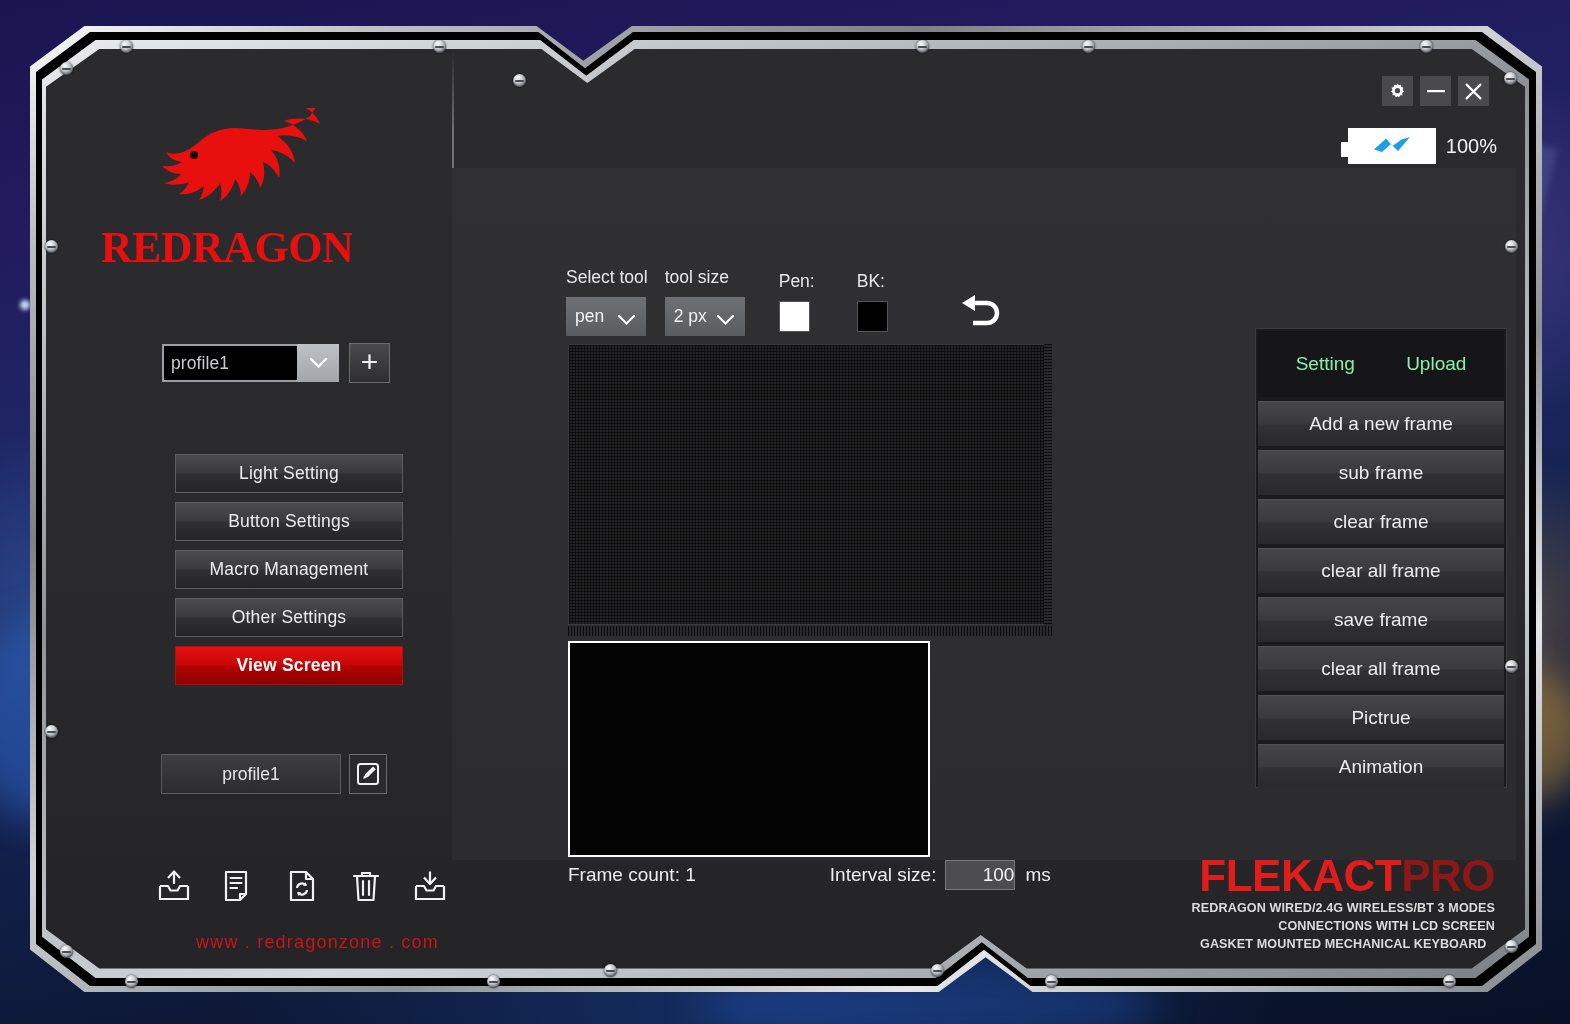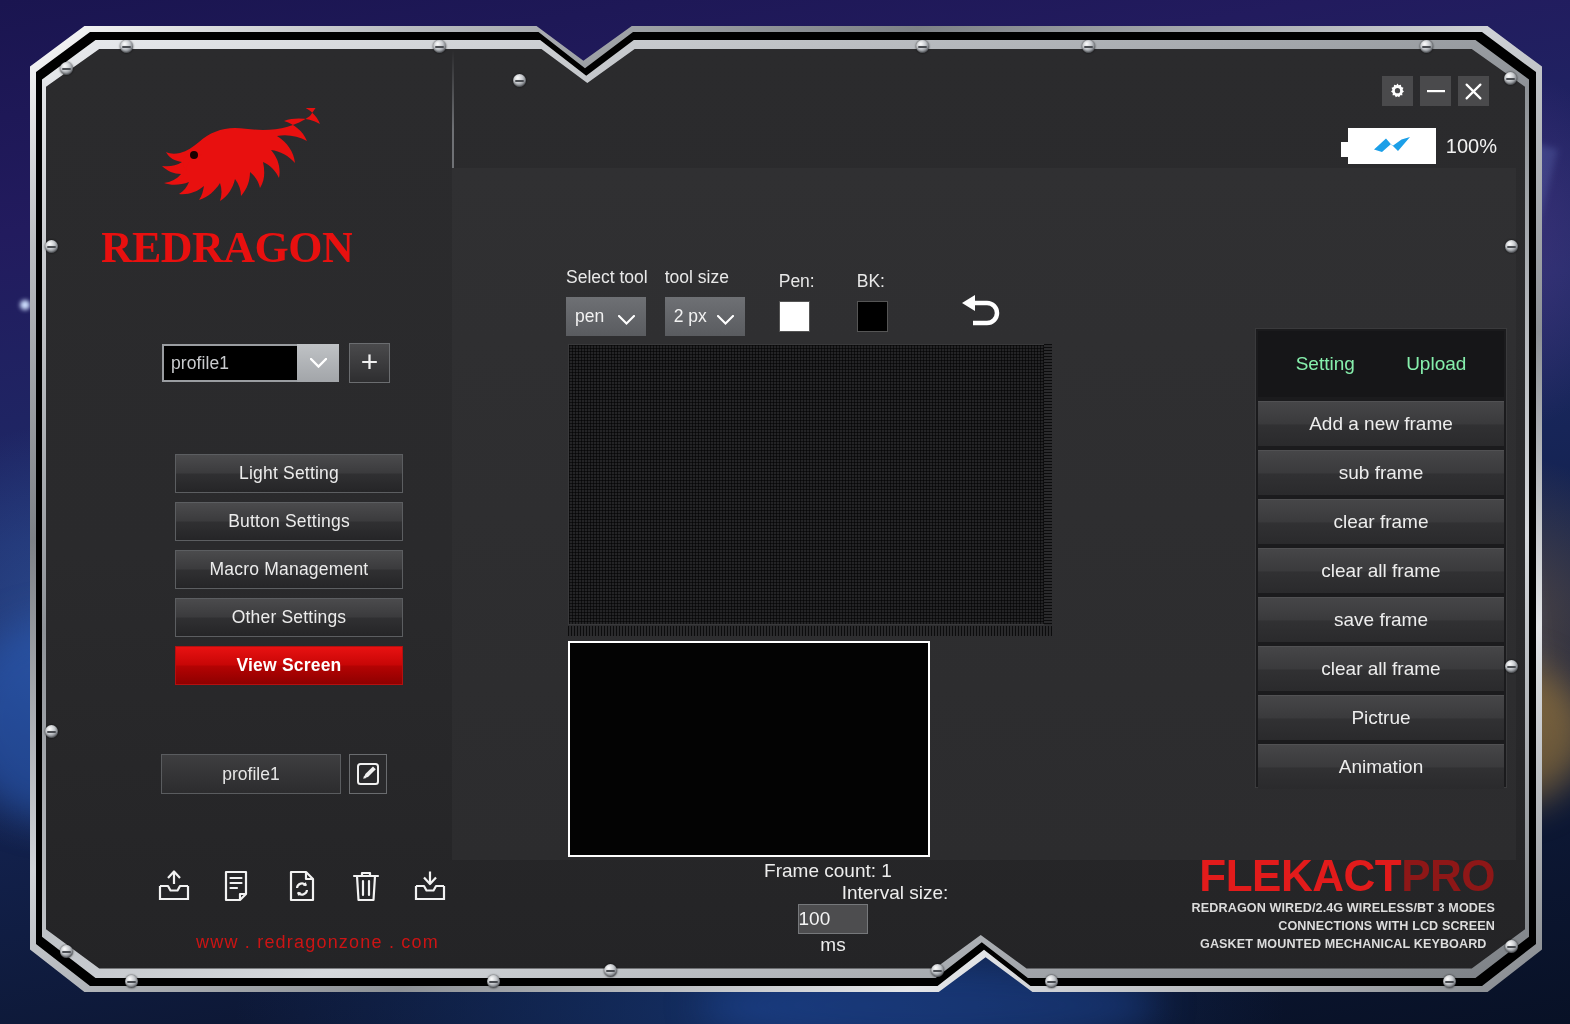--- a/index.html
+++ b/index.html
@@ -318,31 +318,31 @@
     width: 362px; height: 216px;
     background: #030303;
     border: 2px solid #ffffff;
   }
 
   
   #status-row {
     position: absolute;
     left: 116px; top: 692px;
     width: 520px;
-    display: flex; align-items: center; flex-direction: column;
+    display: flex; align-items: center;
   }
   #frame-count-text { color: #ededed; font-size: 19px; }
   #interval-label   { color: #ededed; font-size: 19px; margin-left: 134px; }
   #interval-box {
     margin-left: 9px;
     width: 70px; height: 30px;
     background: #4d4d4f;
     border: 1px solid #76787b;
     color: #f5f5f5; font-size: 19px;
-    display: flex; align-items: center; justify-content: flex-start;
+    display: flex; align-items: center; justify-content: flex-end;
   }
   #interval-unit { color: #ededed; font-size: 19px; margin-left: 10px; }
 
   
   #action-panel {
     position: absolute;
     left: 803px; top: 160px;
     width: 252px; height: 460px;
     background: #1b1b1d;
     border: 1px solid #3a3a3c;

